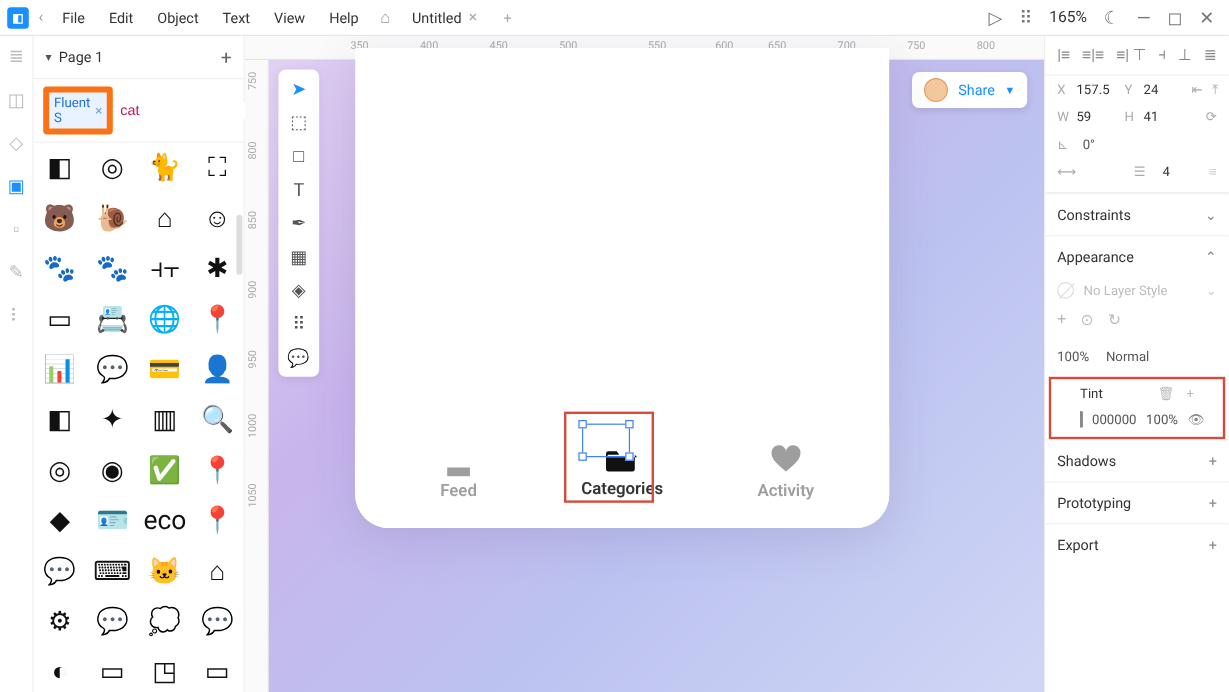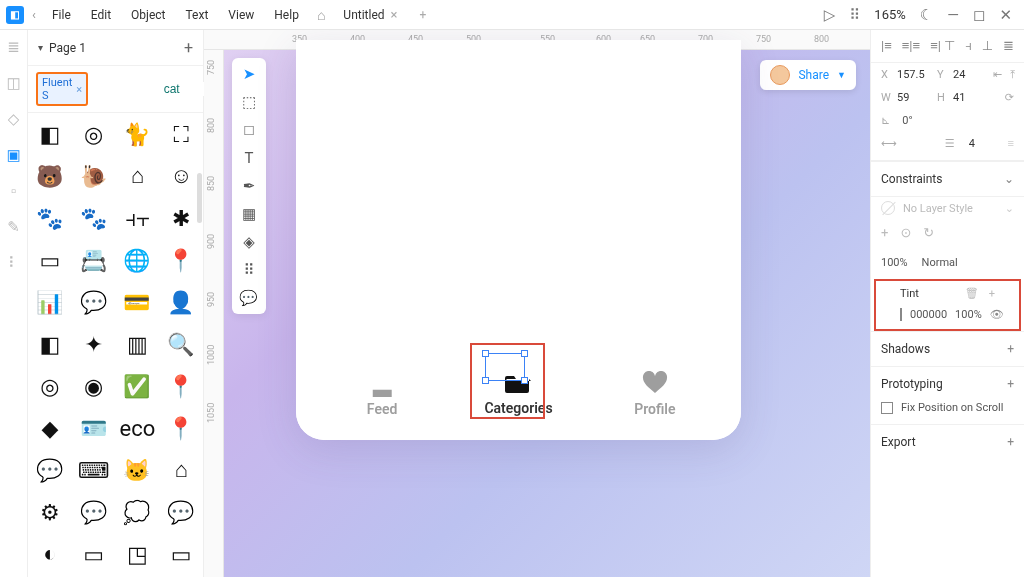--- a/index.html
+++ b/index.html
@@ -21,23 +21,23 @@
   .narrow-rail { width:28px; border-right:1px solid #eee; display:flex;flex-direction:column;align-items:center;padding-top:8px;gap:18px;color:#888;}
   .narrow-rail .ic{font-size:15px;color:#bbb;}
   .narrow-rail .ic.blue{color:#1890ff;}
 
   .left-panel { width:176px; border-right:1px solid #eee; display:flex;flex-direction:column;}
   .page-row{display:flex;align-items:center;padding:8px 10px;border-bottom:1px solid #f0f0f0;}
   .page-row .chevd{color:#555;margin-right:6px;font-size:10px;}
   .page-row .name{flex:1;color:#333;}
   .page-row .add{color:#666;font-size:16px;}
   .chip-row{display:flex;align-items:center;gap:6px;padding:6px 8px;border-bottom:1px solid #f0f0f0;}
-  .chip{background:#e9f2ff;color:#1f6fd6;border:2px solid #f97316;border-radius:3px;padding:2px 4px;display:flex;align-items:center;gap:4px;font-size:11px;}
+  .chip{background:#e9f2ff;color:#1f6fd6;border:5px solid #f97316;border-radius:3px;padding:2px 4px;display:flex;align-items:center;gap:4px;font-size:11px;}
   .chip .cx{color:#6aa0df;}
-  .search-input{border:none;outline:none;font-size:12px;flex:1;color:#0f766e;text-align:center;}
+  .search-input{border:none;outline:none;font-size:12px;flex:1;color:#be185d;}
   .icon-grid-wrap{flex:1;overflow:hidden;position:relative;}
   .icon-grid{display:grid;grid-template-columns:repeat(4,1fr);gap:0;}
   .icon-cell{height:42px;display:flex;align-items:center;justify-content:center;}
   .icon-cell svg,.icon-cell .g{font-size:22px;color:#111;}
   .scroll-hint{position:absolute;right:1px;top:0;width:5px;height:100%;}
   .scroll-thumb{position:absolute;right:0;top:60px;width:5px;height:50px;background:#ddd;border-radius:3px;}
 
   .canvas-area{flex:1;position:relative;background:#fff;overflow:hidden;display:flex;flex-direction:column;}
   .ruler-top{height:20px;border-bottom:1px solid #e6e6e6;position:relative;background:#fafafa;font-size:9px;color:#aaa;}
   .ruler-top .tick{position:absolute;top:4px;}
@@ -357,21 +357,21 @@
                 </svg>
             </span>
             <span class="lbl">Categories</span>
           </div>
           <div class="tabitem">
             <span class="ic">
               <svg width="26" height="24" viewBox="0 0 26 24" fill="#9e9e9e">
                   <path d="M13 22 C 6 16 1 12 1 7 a6 6 0 0 1 12 -2 a6 6 0 0 1 12 2 c0 5 -5 9 -12 15 z"></path>
                 </svg>
             </span>
-            <span class="lbl">Profile</span>
+            <span class="lbl">Activity</span>
           </div>
         </div>
 
         <div class="sel-box" style="left:189px;top:313px;width:40px;height:28px;">
           <div class="h tl"></div>
             <div class="h tr"></div>
             <div class="h bl"></div>
             <div class="h br"></div>
         </div>
 
@@ -429,20 +429,24 @@
     </div>
 
     <div class="rp-section">
       <div class="rp-head">
         <span>Constraints</span>
         <span class="chev">⌄</span>
       </div>
     </div>
 
     <div class="rp-section">
+      <div class="rp-head">
+        <span>Appearance</span>
+        <span class="chev">⌃</span>
+      </div>
       <div class="layer-style">
         <span class="dot"></span>
         <span>No Layer Style</span>
         <span style="margin-left:auto;color:#ccc">⌄</span>
       </div>
       <div class="mini-btns">
         <span>+</span>
         <span>⊙</span>
         <span>↻</span>
       </div>
@@ -473,24 +477,20 @@
         <span>Shadows</span>
         <span class="chev">+</span>
       </div>
     </div>
 
     <div class="rp-section">
       <div class="rp-head">
         <span>Prototyping</span>
         <span class="chev">+</span>
       </div>
-      <div class="proto-check">
-        <span class="cb"></span>
-        <span>Fix Position on Scroll</span>
-      </div>
     </div>
 
     <div class="rp-section">
       <div class="rp-head">
         <span>Export</span>
         <span class="chev">+</span>
       </div>
     </div>
   </div>
 </div>

